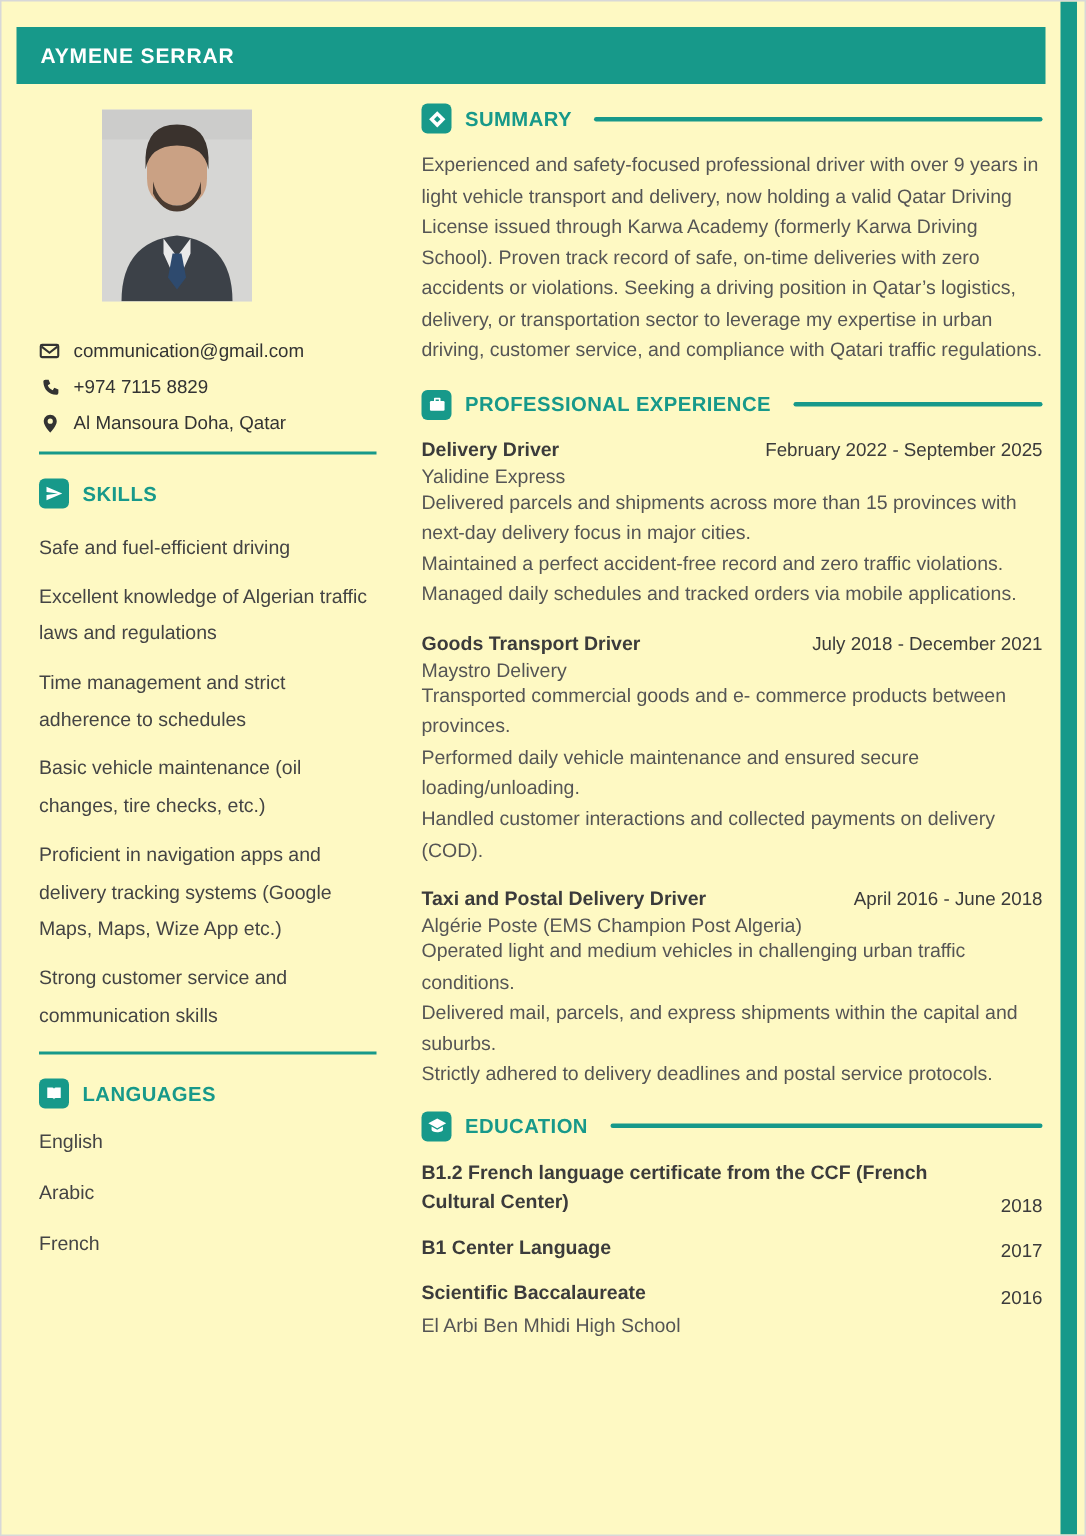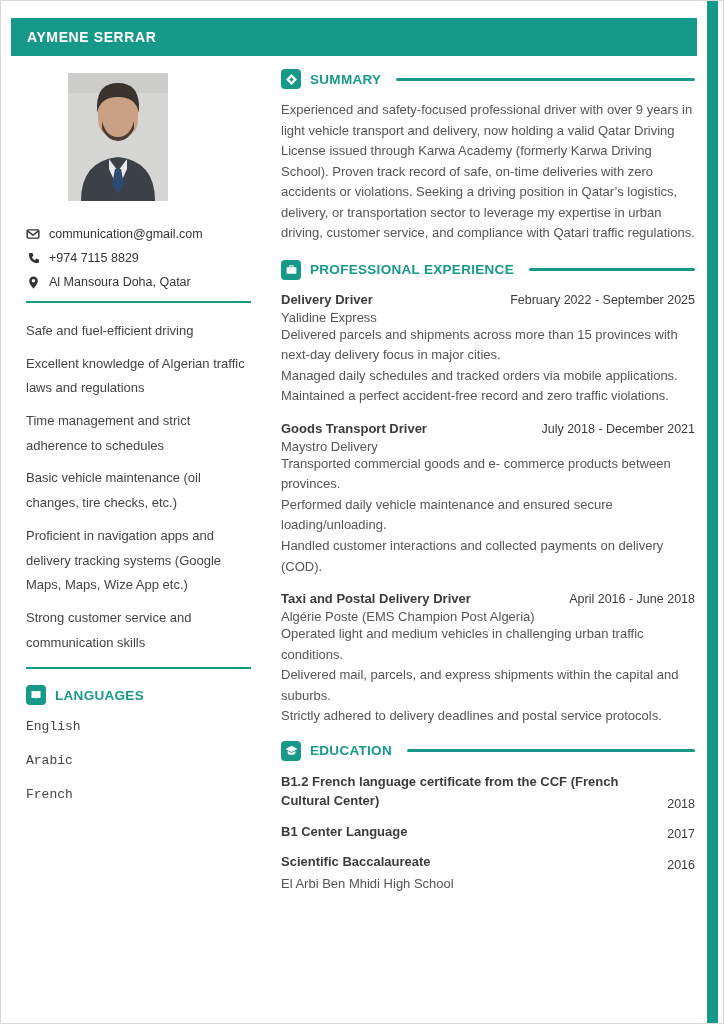--- a/index.html
+++ b/index.html
@@ -1,19 +1,19 @@
 <!DOCTYPE html>
 <html><head>
 <meta charset="utf-8">
 <style>
   :root { --accent: #17998a; }
   * { margin:0; padding:0; box-sizing:border-box; }
   body { background:#9e9e9e; font-family:"Liberation Sans", sans-serif; }
   .page {
-    position:relative; width:724px; height:1024px; background:#ffffff;
+    position:relative; width:724px; height:1024px; background:#fef9c3;
     margin:0 auto; overflow:hidden; border:1px solid #d8d8d8;
   }
   .accent-stripe {
     position:absolute; top:0; right:5px; width:11px; height:100%;
     background:var(--accent);
   }
   .name-bar {
     position:absolute; top:17px; left:10px; right:26px; height:38px;
     background:var(--accent); display:flex; align-items:center; padding-left:16px;
   }
@@ -26,21 +26,21 @@
   .contact-row .cicon { width:14px; height:14px; flex:0 0 14px; display:flex; align-items:center; justify-content:center; }
   .contact-row span.ctext { font-size:12.5px; color:#333; }
   .side-divider { height:2px; background:var(--accent); margin:12px 0 16px 0; width:225px; }
   .side-head { display:flex; align-items:center; gap:9px; margin-bottom:14px; }
   .sec-icon {
     width:20px; height:20px; border-radius:4px; background:var(--accent);
     display:flex; align-items:center; justify-content:center; flex:0 0 20px;
   }
   .side-head .t, .sec-head .t { color:var(--accent); font-weight:bold; font-size:13.5px; letter-spacing:0.3px; }
   .skill-item { font-size:13px; color:#444; line-height:1.9; margin-bottom:8px; width:225px; }
-  .lang-item { font-size:13px; color:#444; margin-bottom:19px;font-family:Liberation Mono, monospace; }
+  .lang-item { font-size:13px; color:#444; margin-bottom:19px; }
 
   
   .main { position:absolute; top:68px; left:280px; width:414px; }
   .sec-head { display:flex; align-items:center; gap:9px; }
   .sec-line { flex:1; height:3px; background:var(--accent); border-radius:2px; margin-left:6px; }
   .summary-text { margin-top:11px; font-size:13px; color:#555; line-height:1.58; margin-bottom:16px; }
   section.block { margin-bottom:14px; }
   .entry { margin-top:12px; margin-bottom:14px; }
   .entry-head { display:flex; align-items:baseline; }
   .entry-title { font-weight:bold; font-size:13px; color:#3b3b3b; }
@@ -102,20 +102,28 @@
           <svg width="13" height="13" viewBox="0 0 24 24">
               <path d="M12 1C7.6 1 4 4.6 4 9c0 6 8 14 8 14s8-8 8-14c0-4.4-3.6-8-8-8zm0 11a3.2 3.2 0 110-6.4 3.2 3.2 0 010 6.4z" fill="#333"></path>
             </svg>
         </span>
         <span class="ctext">Al Mansoura Doha, Qatar</span>
       </div>
     </div>
 
     <div class="side-divider"></div>
 
+    <div class="side-head">
+      <span class="sec-icon">
+        <svg width="12" height="12" viewBox="0 0 24 24">
+            <path d="M2 21l21-9L2 3v7l15 2-15 2z" fill="#fff"></path>
+          </svg>
+      </span>
+      <span class="t">SKILLS</span>
+    </div>
     <div>
       <div class="skill-item">Safe and fuel-efficient driving</div>
       <div class="skill-item">Excellent knowledge of Algerian traffic laws and regulations</div>
       <div class="skill-item">Time management and strict adherence to schedules</div>
       <div class="skill-item">Basic vehicle maintenance (oil changes, tire checks, etc.)</div>
       <div class="skill-item">Proficient in navigation apps and delivery tracking systems (Google Maps, Maps, Wize App etc.)</div>
       <div class="skill-item">Strong customer service and communication skills</div>
     </div>
 
     <div class="side-divider"></div>
@@ -165,22 +173,22 @@
         <span class="sec-line"></span>
       </div>
 
       <div class="entry">
         <div class="entry-head">
           <span class="entry-title">Delivery Driver</span>
           <span class="entry-date">February 2022 - September 2025</span>
         </div>
         <div class="entry-company">Yalidine Express</div>
         <div class="entry-line">Delivered parcels and shipments across more than 15 provinces with next-day delivery focus in major cities.</div>
+        <div class="entry-line">Maintained a perfect accident-free record and zero traffic violations.</div>
         <div class="entry-line">Managed daily schedules and tracked orders via mobile applications.</div>
-        <div class="entry-line">Maintained a perfect accident-free record and zero traffic violations.</div>
       </div>
 
       <div class="entry">
         <div class="entry-head">
           <span class="entry-title">Goods Transport Driver</span>
           <span class="entry-date">July 2018 - December 2021</span>
         </div>
         <div class="entry-company">Maystro Delivery</div>
         <div class="entry-line">Transported commercial goods and e- commerce products between provinces.</div>
         <div class="entry-line">Performed daily vehicle maintenance and ensured secure loading/unloading.</div>

